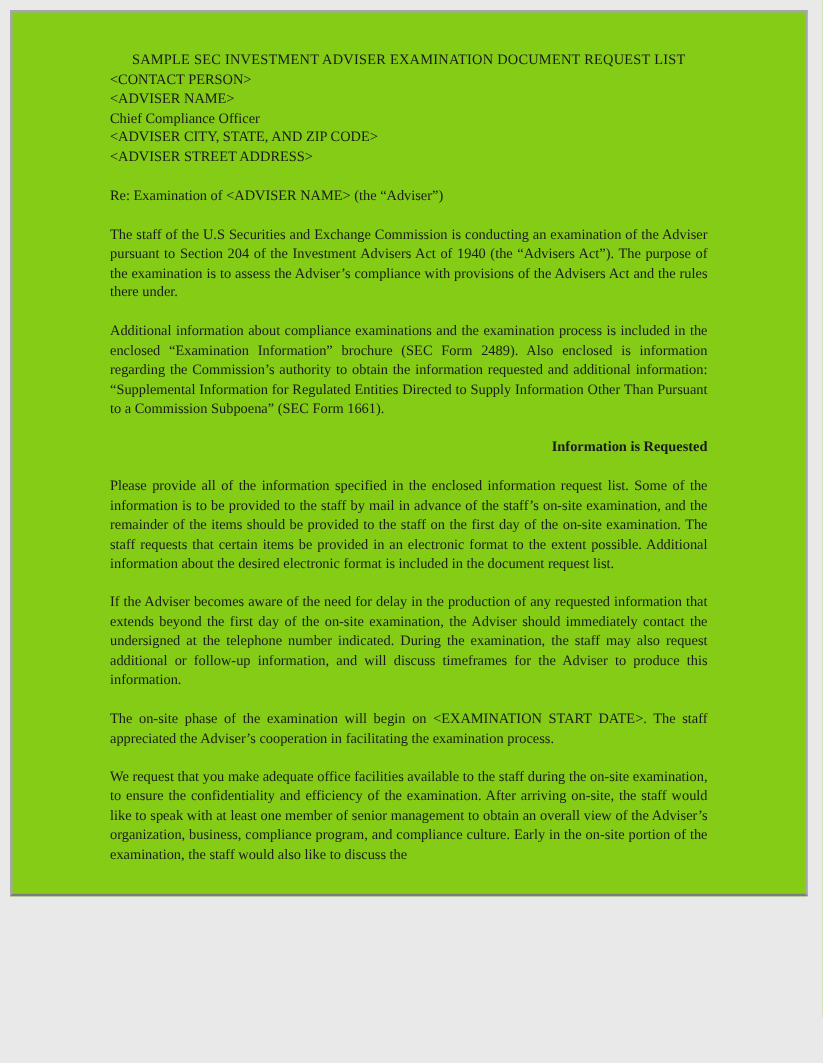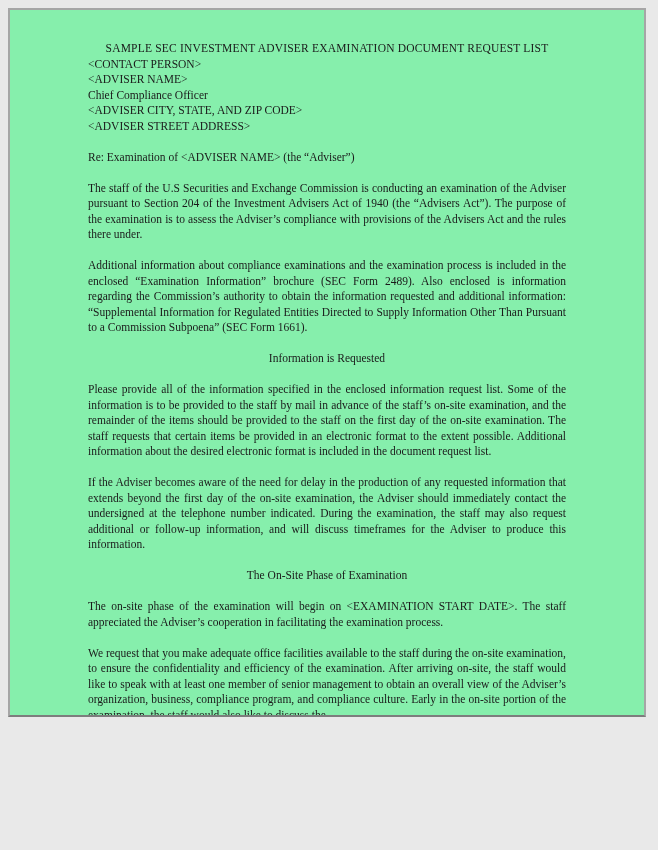--- a/index.html
+++ b/index.html
@@ -10,21 +10,21 @@
     background: #e9e9e9;
     overflow: hidden;
     font-family: "Liberation Serif", "DejaVu Serif", serif;
   }
   .page {
     position: absolute;
     left: 8px;
     top: 8px;
     width: 638px;
     height: 709px;
-    background: #86efac;
+    background: #84cc16;
     border: 2px solid #a6a6a6;
     border-bottom-color: #7d7d7d;
     box-sizing: border-box;
     overflow: hidden;
   }
   .content {
     padding: 31px 78px 40px 78px;
     color: #1a1a1a;
     font-size: 11.5px;
     line-height: 15.5px;
@@ -42,22 +42,22 @@
   .address-line {
     display: block;
   }
   .block {
     margin: 15.5px 0 0 0;
   }
   .para {
     text-align: justify;
   }
   .heading {
-    font-weight: normal;
-    text-align: center;
+    font-weight: bold;
+    text-align: right;
   }
 </style>
 </head>
 <body>
 
 <div class="page">
   <div class="content">
 
     <h1 class="doc-title">SAMPLE SEC INVESTMENT ADVISER EXAMINATION DOCUMENT REQUEST LIST</h1>
 
@@ -75,20 +75,19 @@
     <p class="block para">The staff of the U.S Securities and Exchange Commission is conducting an examination of the Adviser pursuant to Section 204 of the Investment Advisers Act of 1940 (the “Advisers Act”). The purpose of the examination is to assess the Adviser’s compliance with provisions of the Advisers Act and the rules there under.</p>
 
     <p class="block para">Additional information about compliance examinations and the examination process is included in the enclosed “Examination Information” brochure (SEC Form 2489). Also enclosed is information regarding the Commission’s authority to obtain the information requested and additional information: “Supplemental Information for Regulated Entities Directed to Supply Information Other Than Pursuant to a Commission Subpoena” (SEC Form 1661).</p>
 
     <h2 class="block heading" style="font-size:11.5px; margin-top:15.5px;">Information is Requested</h2>
 
     <p class="block para">Please provide all of the information specified in the enclosed information request list. Some of the information is to be provided to the staff by mail in advance of the staff’s on-site examination, and the remainder of the items should be provided to the staff on the first day of the on-site examination. The staff requests that certain items be provided in an electronic format to the extent possible.  Additional information about the desired electronic format is included in the document request list.</p>
 
     <p class="block para">If the Adviser becomes aware of the need for delay in the production of any requested information that extends beyond the first day of the on-site examination, the Adviser should immediately contact the undersigned at the telephone number indicated. During the examination, the staff may also request additional or follow-up information, and will discuss timeframes for the Adviser to produce this information.</p>
 
-    <h2 class="block heading" style="font-size:11.5px; margin-top:15.5px;">The On-Site Phase of Examination</h2>
 
     <p class="block para">The on-site phase of the examination will begin on &lt;EXAMINATION START DATE&gt;. The staff appreciated the Adviser’s cooperation in facilitating the examination process.</p>
 
     <p class="block para">We request that you make adequate office facilities available to the staff during the on-site examination, to ensure the confidentiality and efficiency of the examination. After arriving on-site, the staff would like to speak with at least one member of senior management to obtain an overall view of the Adviser’s organization, business, compliance program, and compliance culture. Early in the on-site portion of the examination, the staff would also like to discuss the</p>
 
   </div>
 </div>
 
 </body></html>

